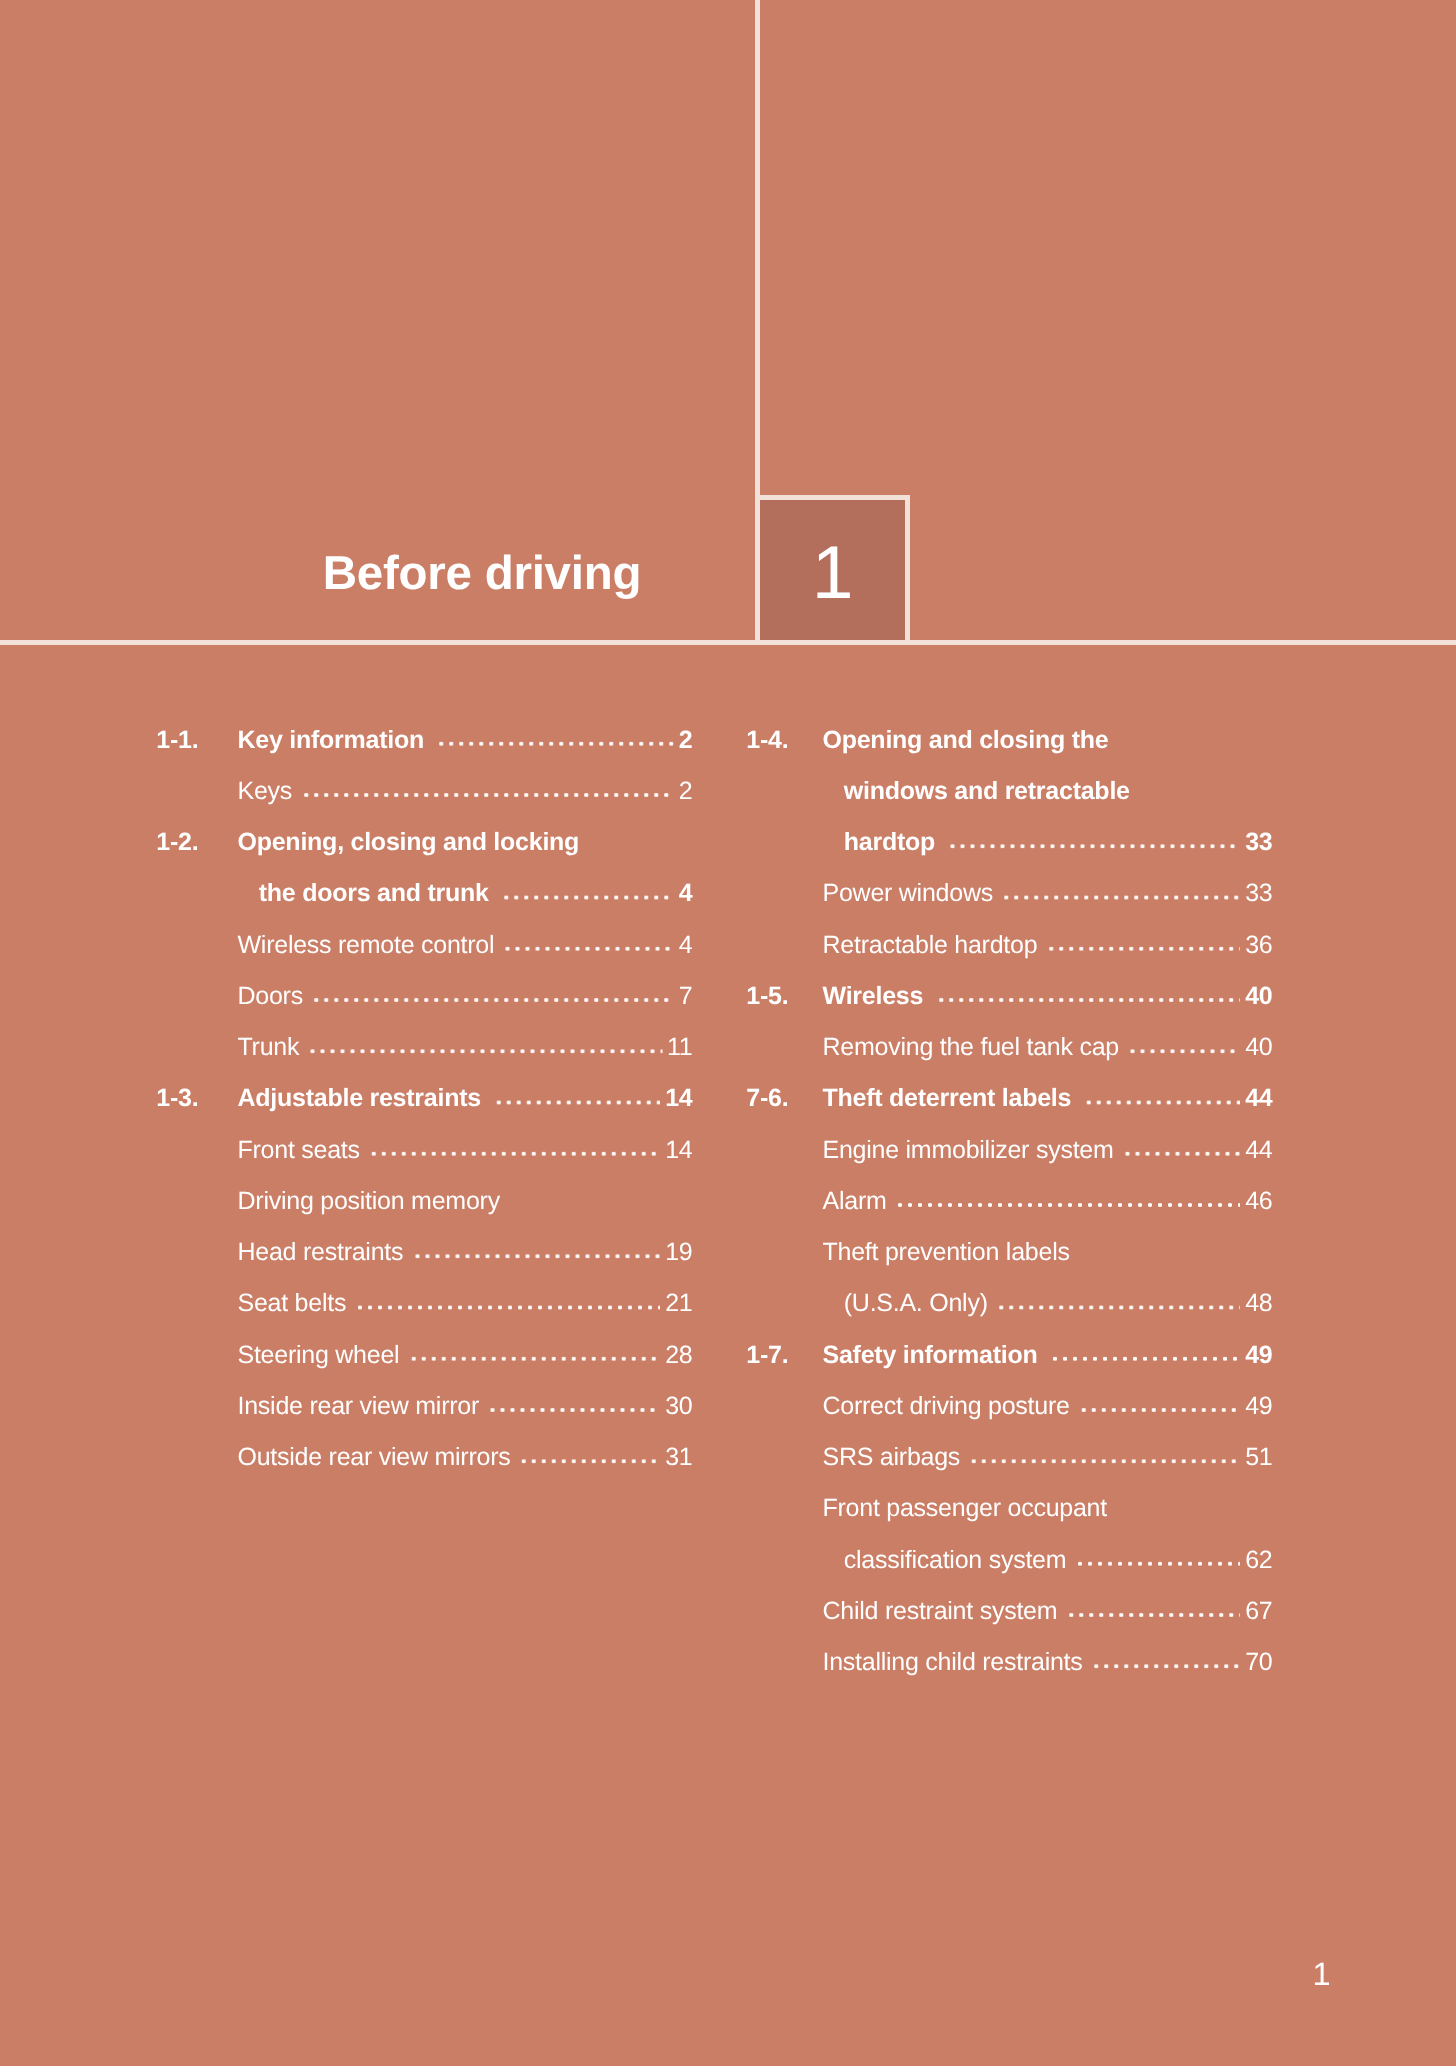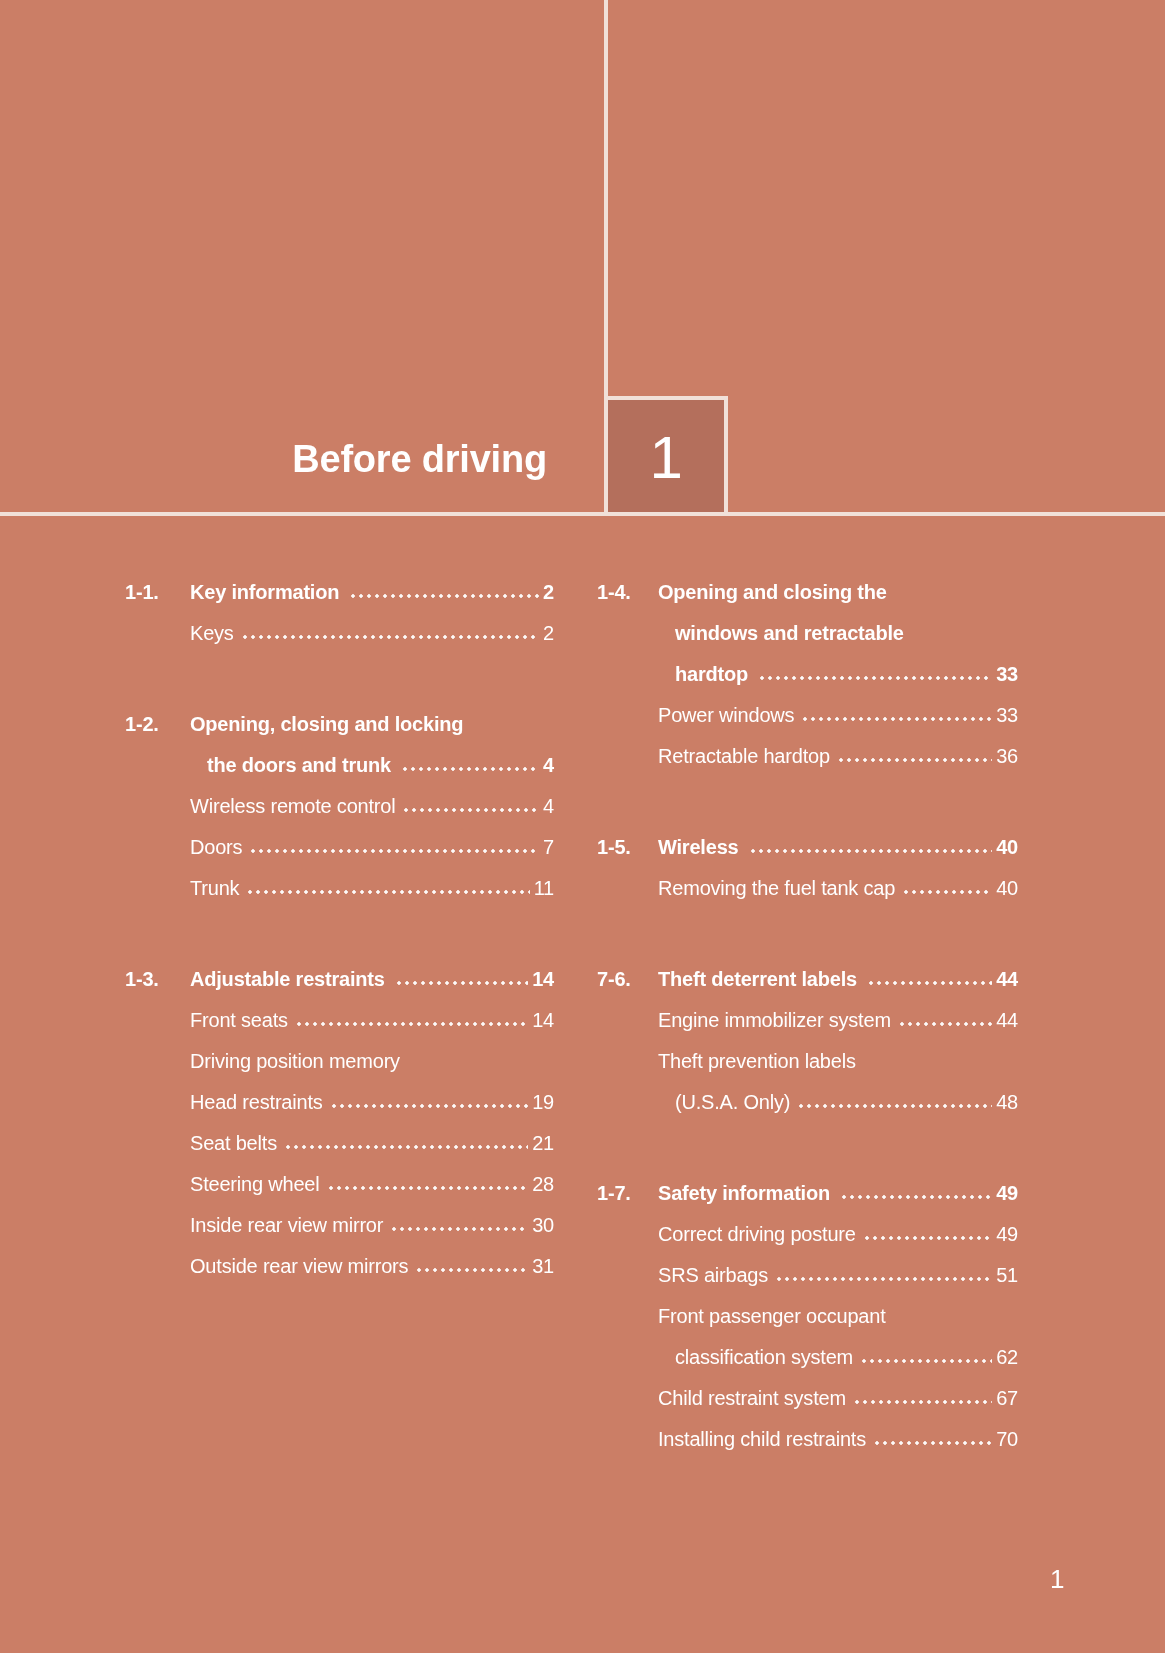--- a/index.html
+++ b/index.html
@@ -21,21 +21,21 @@
   }
   .hrule {
     position: absolute;
     left: 0; top: 512px;
     width: 1165px; height: 4px;
     background: #f1e1d9;
   }
   .chapter-title {
     position: absolute;
     top: 440px;
-    right: 618px;
+    right: 652px;
     font-size: 38px;
     font-weight: bold;
     line-height: 1;
     white-space: nowrap;
   }
   .chapter-box {
     position: absolute;
     left: 604px; top: 396px;
     width: 124px; height: 120px;
     box-sizing: border-box;
@@ -50,21 +50,21 @@
     line-height: 1;
     padding-top: 4px;
   }
   .toc-col {
     position: absolute;
     top: 572px;
     font-size: 20px;
   }
   .toc-col.left  { left: 125px; width: 429px; }
   .toc-col.right { left: 597px; width: 421px; }
-  .toc-section + .toc-section { margin-top: 50px; }
+  .toc-section + .toc-section { }
   .toc-row {
     display: flex;
     align-items: baseline;
     line-height: 41px;
     height: 41px;
   }
   .toc-row .num {
     flex: 0 0 65px;
     font-weight: bold;
   }
@@ -251,20 +251,26 @@
         <span class="page-ref">44</span>
       </div>
       <div class="toc-row item">
         <span class="num"></span>
         <span class="label">Engine immobilizer system</span>
         <span class="dots"></span>
         <span class="page-ref">44</span>
       </div>
       <div class="toc-row item">
         <span class="num"></span>
+        <span class="label">Alarm</span>
+        <span class="dots"></span>
+        <span class="page-ref">46</span>
+      </div>
+      <div class="toc-row item">
+        <span class="num"></span>
         <span class="label">Theft prevention labels</span>
       </div>
       <div class="toc-row item">
         <span class="num"></span>
         <span class="label indent">(U.S.A. Only)</span>
         <span class="dots"></span>
         <span class="page-ref">48</span>
       </div>
     </div>
     <div class="toc-section">

